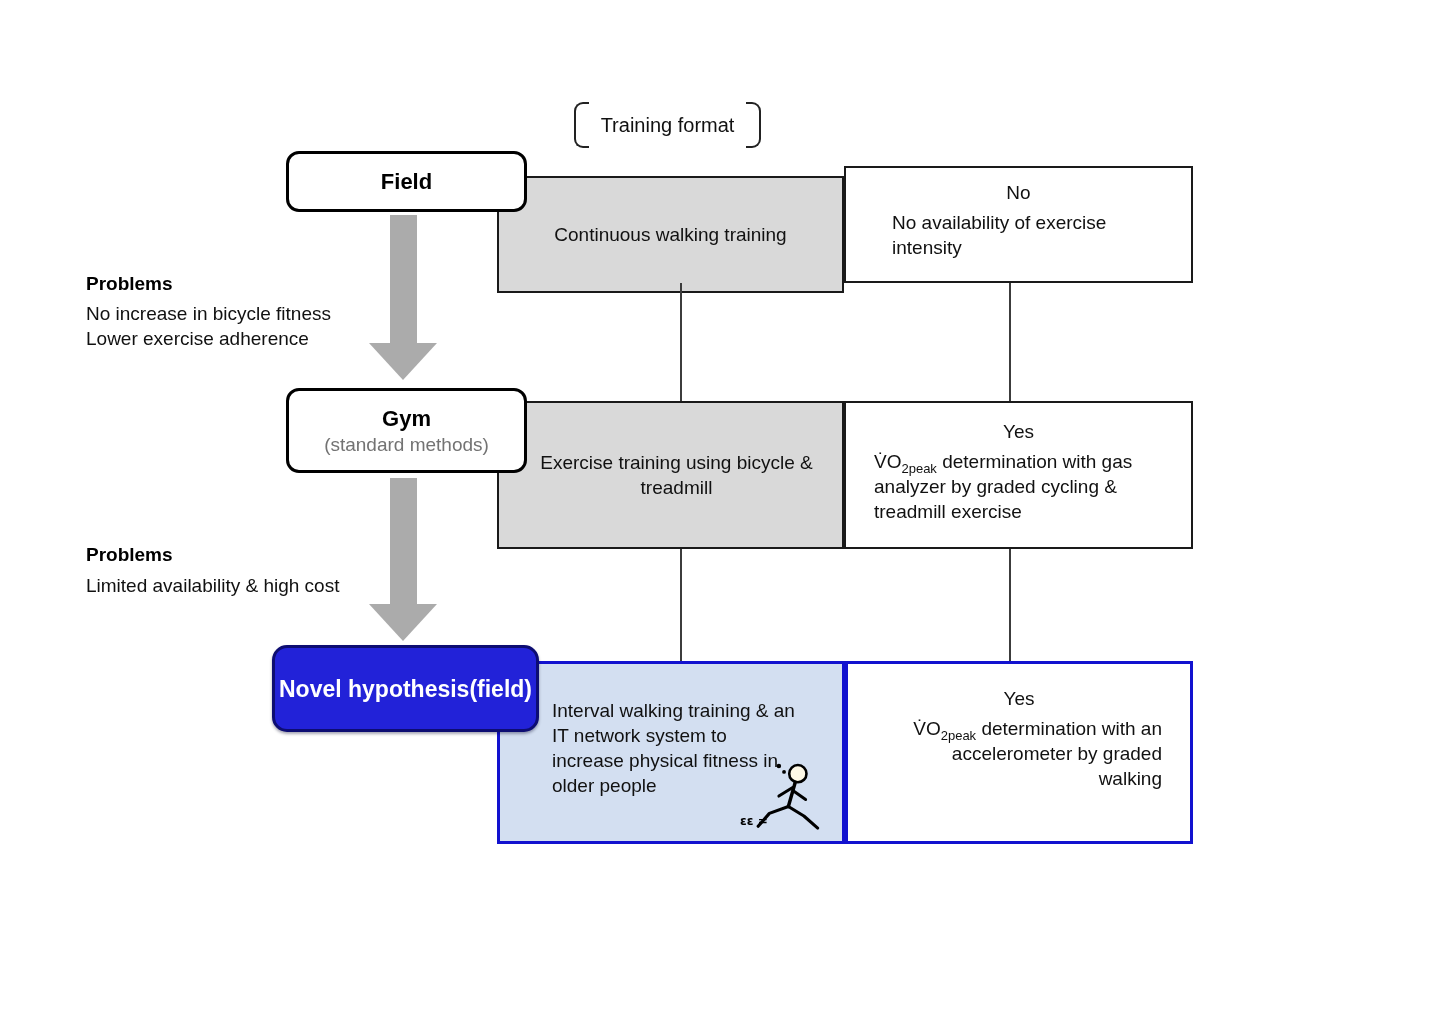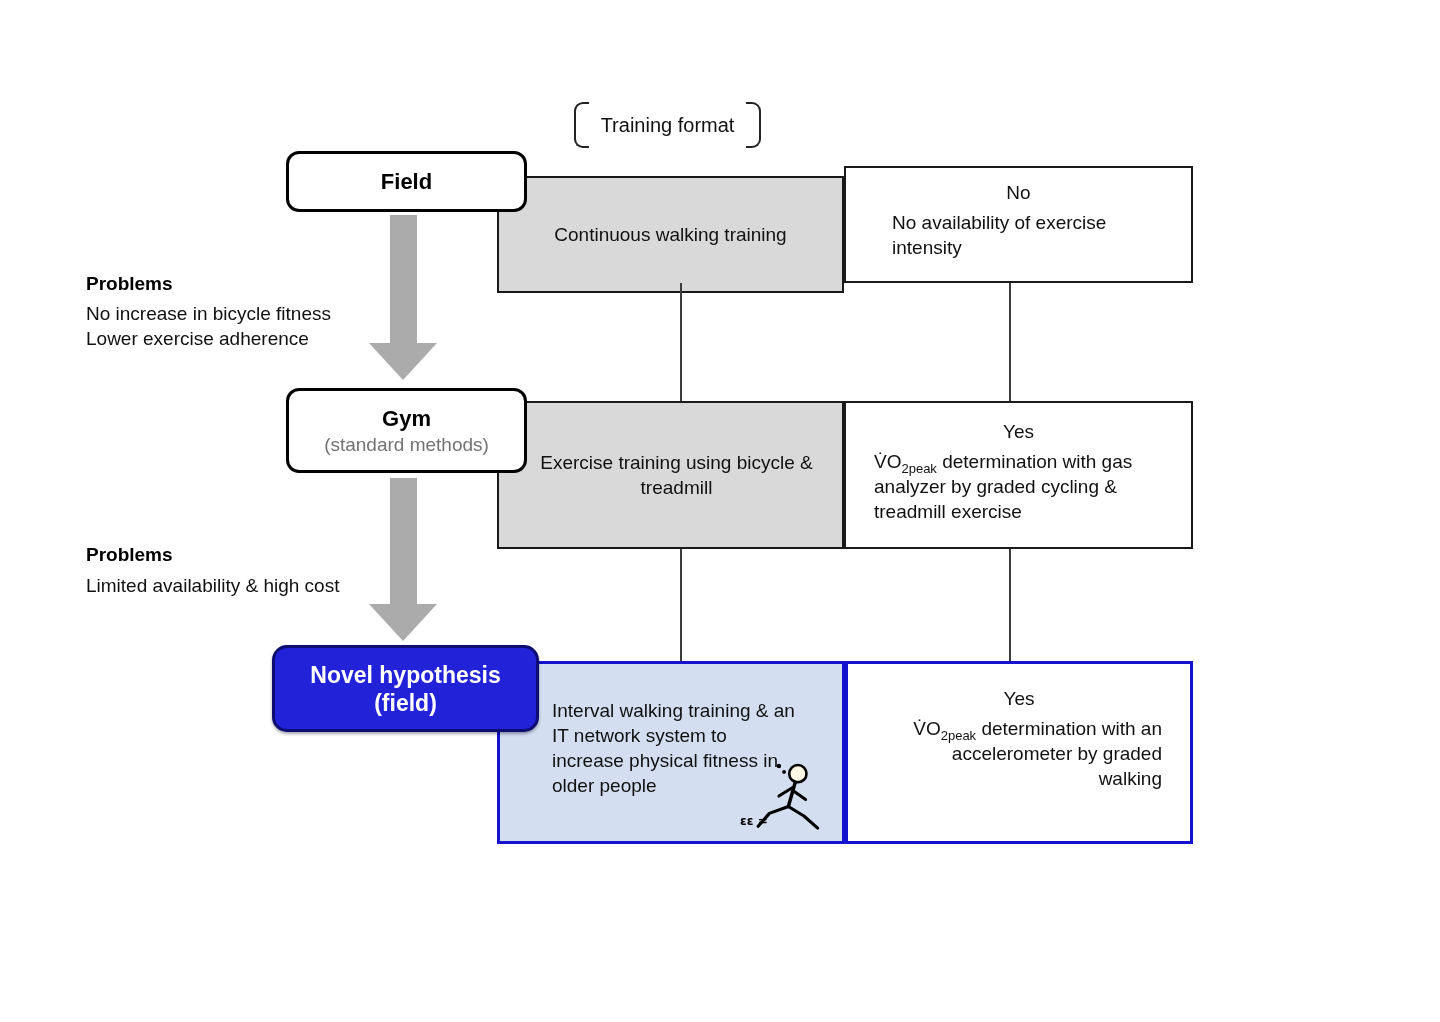--- a/index.html
+++ b/index.html
@@ -22,21 +22,21 @@
   
   .roundbox{
     background:#fff;border:3px solid #000;border-radius:13px;
     display:flex;flex-direction:column;align-items:center;justify-content:center;
     text-align:center;
   }
   .roundbox .big{font-size:22px;font-weight:bold;color:#000;line-height:29px;}
   .roundbox .note{font-size:19px;color:#737373;line-height:24px;}
   .novelbox{
     background:var(--blue-box,#2222d8);border:3px solid var(--blue-box-border,#0d0d72);
-    border-radius:15px;display:flex;flex-direction:column;align-items:center;justify-content:center;
+    border-radius:15px;display:flex;flex-direction:row;align-items:center;justify-content:center;
     text-align:center;box-shadow:0 2px 3px rgba(0,0,40,.35);
   }
   .novelbox .big{font-size:23px;font-weight:bold;color:#fff;line-height:28px;}
 
   
   .cell{box-sizing:border-box;font-size:19px;line-height:25px;color:#111;}
   .cell.gray{background:var(--gray-cell,#d9d9d9);border:2px solid var(--cell-border-dark,#1a1a1a);}
   .cell.white{background:#ffffff;border:2px solid var(--cell-border-dark,#1a1a1a);}
   .cell.bluelight{background:var(--light-blue-cell,#d3dff1);border:3px solid var(--blue-border,#1212cf);}
   .cell.bluewhite{background:#ffffff;border:3px solid var(--blue-border,#1212cf);}

